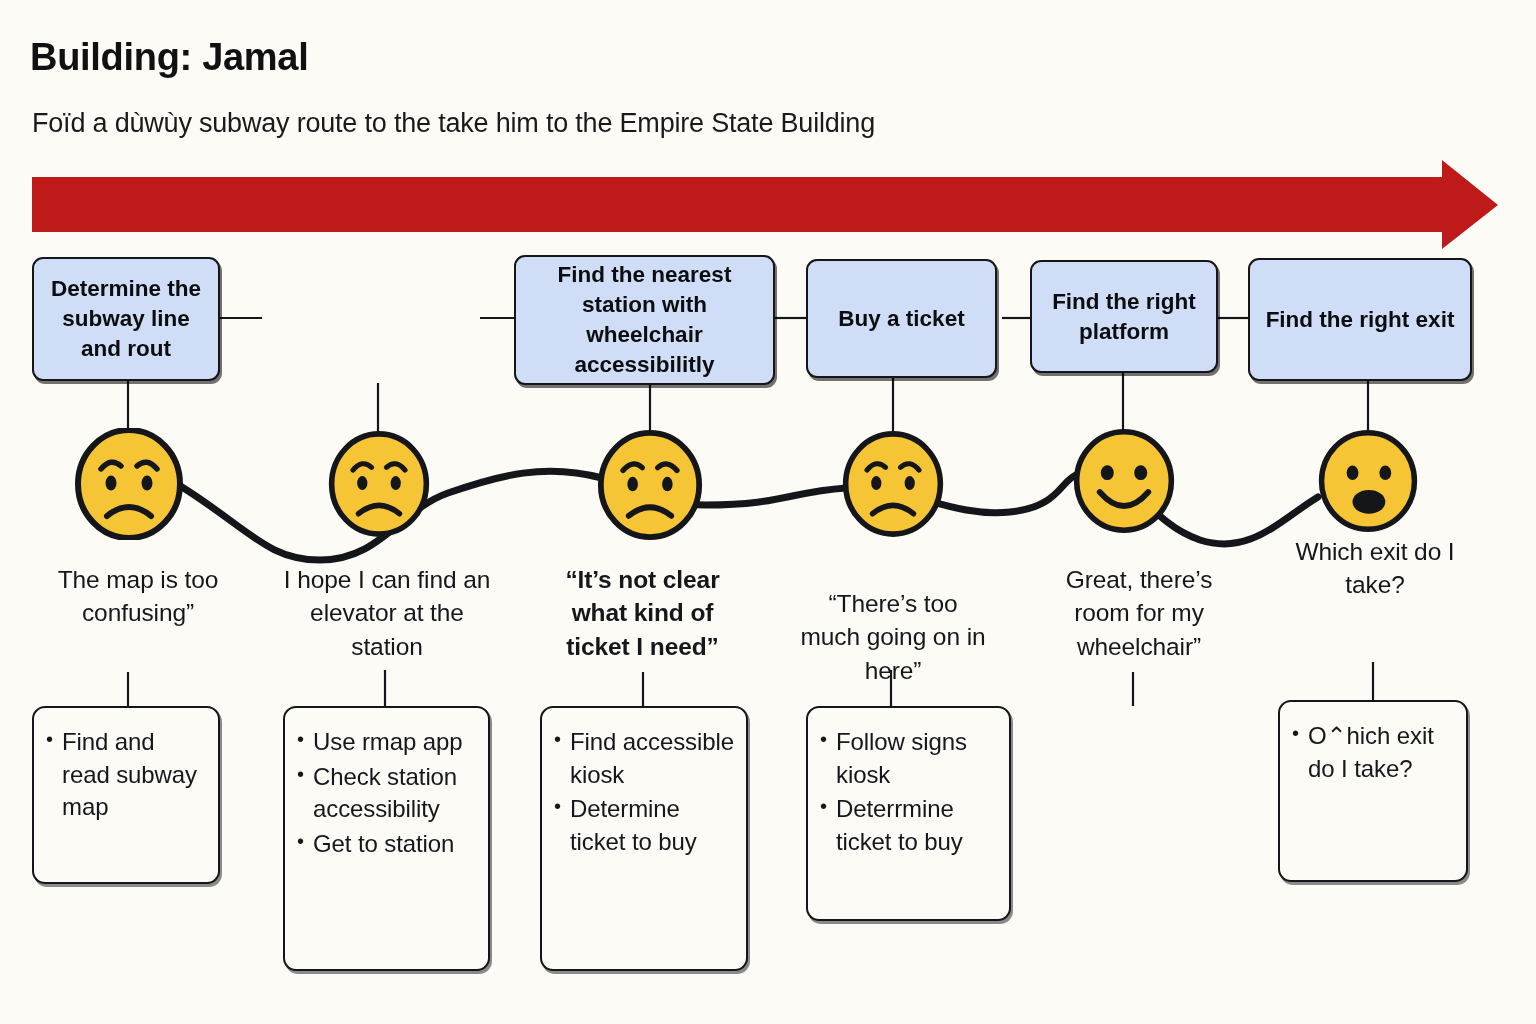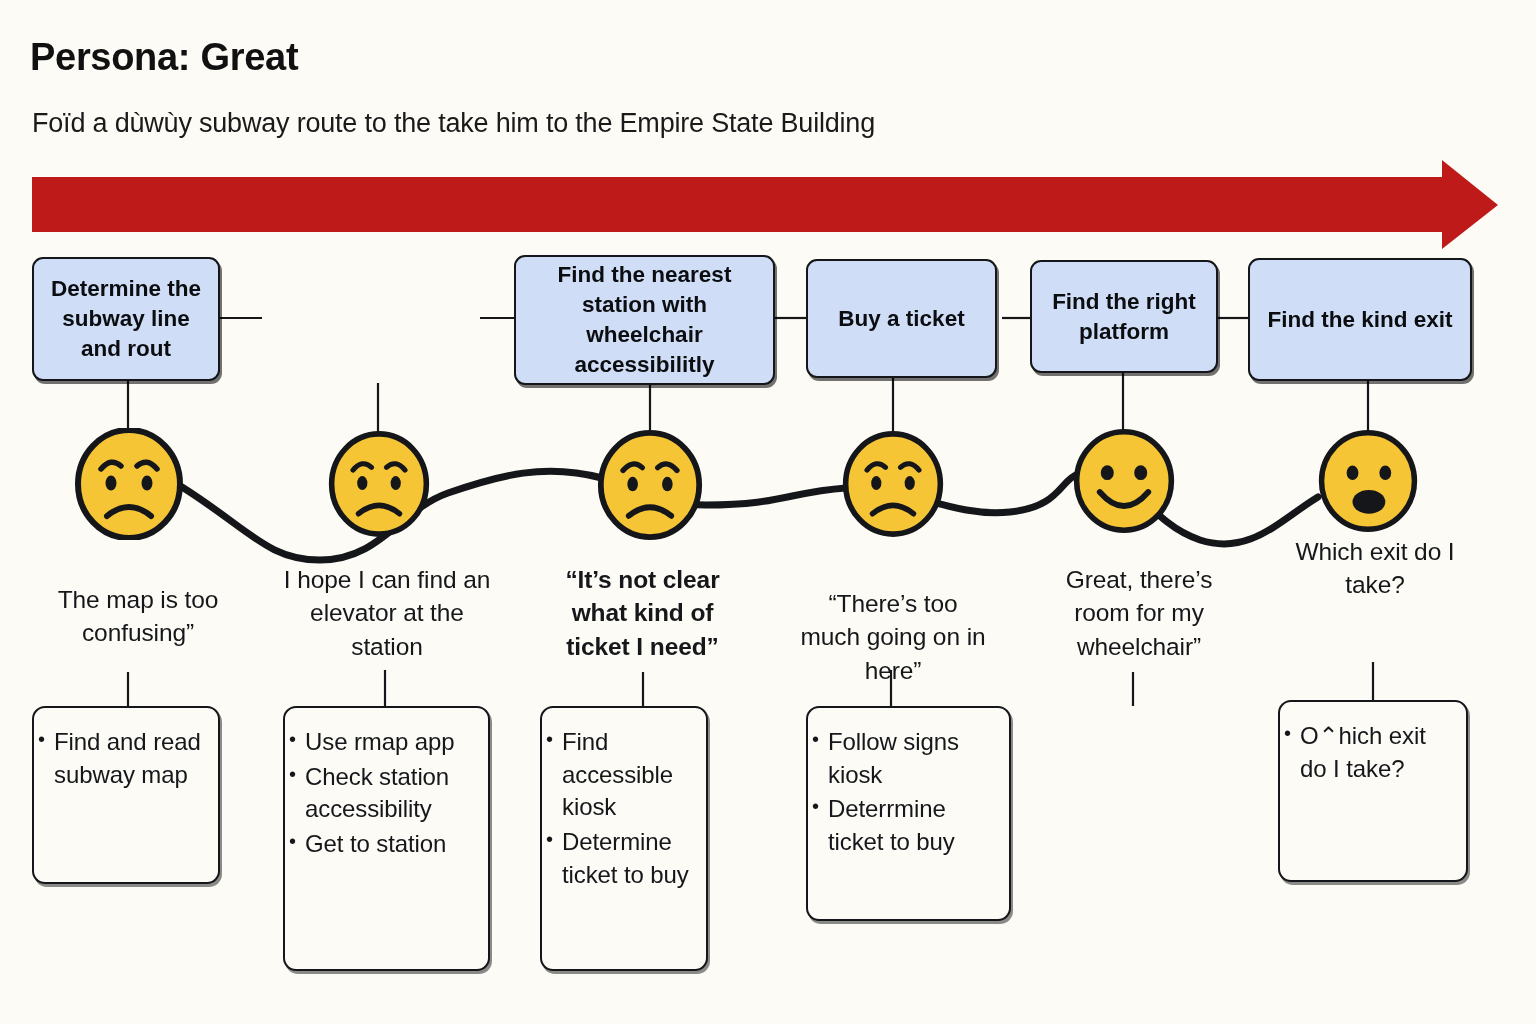--- a/index.html
+++ b/index.html
@@ -66,21 +66,21 @@
     line-height: 1.36;
     color: #16171a;
     letter-spacing: -0.1px;
   }
   .action-box {
     position: absolute;
     box-sizing: border-box;
     background: #fcfbf6;
     border: 2px solid #15161a;
     border-radius: 13px;
-    padding: 18px 12px 14px 0;
+    padding: 18px 12px 14px 8px;
     box-shadow: 2px 3px 0px rgba(0,0,0,0.45);
   }
   .action-box ul {
     margin: 0;
     padding: 0 0 0 20px;
     list-style: none;
   }
   .action-box li {
     position: relative;
     font-size: 24px;
@@ -95,21 +95,21 @@
     left: -16px;
     top: 0;
     font-size: 20px;
   }
 </style>
 </head>
 <body>
 
 <div id="canvas">
 
-  <div id="title">Persona: Great</div>
+  <div id="title">Building: Jamal</div>
   <div id="subtitle">Foïd a dùwùy subway route to the take him to the Empire State Building</div>
 
   <svg id="arrow-layer" viewBox="0 0 1536 1024">
     <path d="M 32 177 L 1442 177 L 1442 160 L 1498 205 L 1442 249 L 1442 232 L 32 232 Z" fill="#bf1a1a"></path>
   </svg>
 
   <svg id="line-layer" viewBox="0 0 1536 1024">
     <g stroke="#15161a" stroke-width="2.2" fill="none">
 
       <line x1="220" y1="318" x2="262" y2="318"></line>
@@ -146,21 +146,21 @@
   <div class="stage-box" style="left:514px; top:255px; width:261px; height:130px;">
     <span>Find the nearest station with wheelchair accessibilitly</span>
   </div>
   <div class="stage-box" style="left:806px; top:259px; width:191px; height:119px;">
     <span>Buy a ticket</span>
   </div>
   <div class="stage-box" style="left:1030px; top:260px; width:188px; height:113px;">
     <span>Find the right platform</span>
   </div>
   <div class="stage-box" style="left:1248px; top:258px; width:224px; height:123px;">
-    <span>Find the kind exit</span>
+    <span>Find the right exit</span>
   </div>
 
   <svg class="face" style="left:73px; top:428px;" width="112" height="112" viewBox="0 0 112 112">
     <ellipse cx="56" cy="56" rx="51" ry="54" fill="#f5c536" stroke="#15161a" stroke-width="6"></ellipse>
     <path d="M 28 41 Q 38 29 48 38" fill="none" stroke="#15161a" stroke-width="5.5" stroke-linecap="round"></path>
     <path d="M 64 38 Q 74 29 84 41" fill="none" stroke="#15161a" stroke-width="5.5" stroke-linecap="round"></path>
     <ellipse cx="38" cy="55" rx="5.5" ry="7.5" fill="#15161a"></ellipse>
     <ellipse cx="74" cy="55" rx="5.5" ry="7.5" fill="#15161a"></ellipse>
     <path d="M 34 88 Q 56 70 78 88" fill="none" stroke="#15161a" stroke-width="6" stroke-linecap="round"></path>
   </svg>
@@ -199,21 +199,21 @@
     <path d="M 30 68 Q 56 98 82 68" fill="none" stroke="#15161a" stroke-width="6.5" stroke-linecap="round"></path>
   </svg>
 
   <svg class="face" style="left:1317px; top:428px;" width="102" height="106" viewBox="0 0 112 112">
     <ellipse cx="56" cy="56" rx="51" ry="53" fill="#f5c536" stroke="#15161a" stroke-width="6"></ellipse>
     <ellipse cx="39" cy="47" rx="6.5" ry="8" fill="#15161a"></ellipse>
     <ellipse cx="75" cy="47" rx="6.5" ry="8" fill="#15161a"></ellipse>
     <ellipse cx="57" cy="79" rx="18" ry="13" fill="#15161a"></ellipse>
   </svg>
 
-  <div class="quote" style="left:38px; top:563px; width:200px;margin-top:20px;">
+  <div class="quote" style="left:38px; top:563px; width:200px;">
     <span>The map is too confusing”</span>
   </div>
   <div class="quote" style="left:281px; top:563px; width:212px;">
     <span>I hope I can find an elevator at the station</span>
   </div>
   <div class="quote" style="left:540px; top:563px; width:205px;font-weight:bold;">
     <span>“It’s not clear what kind of ticket I need”</span>
   </div>
   <div class="quote" style="left:798px; top:563px; width:190px;margin-top:24px;">
     <span>“There’s too much going on in here”</span>
@@ -232,21 +232,21 @@
   </div>
 
   <div class="action-box" style="left:283px; top:706px; width:207px; height:265px;">
     <ul>
       <li>Use rmap app</li>
       <li>Check station accessibility</li>
       <li>Get to station</li>
     </ul>
   </div>
 
-  <div class="action-box" style="left:540px; top:706px; width:168px; height:265px;">
+  <div class="action-box" style="left:540px; top:706px; width:208px; height:265px;">
     <ul>
       <li>Find accessible kiosk</li>
       <li>Determine ticket to buy</li>
     </ul>
   </div>
 
   <div class="action-box" style="left:806px; top:706px; width:205px; height:215px;">
     <ul>
       <li>Follow signs kiosk</li>
       <li>Deterrmine ticket to buy</li>

